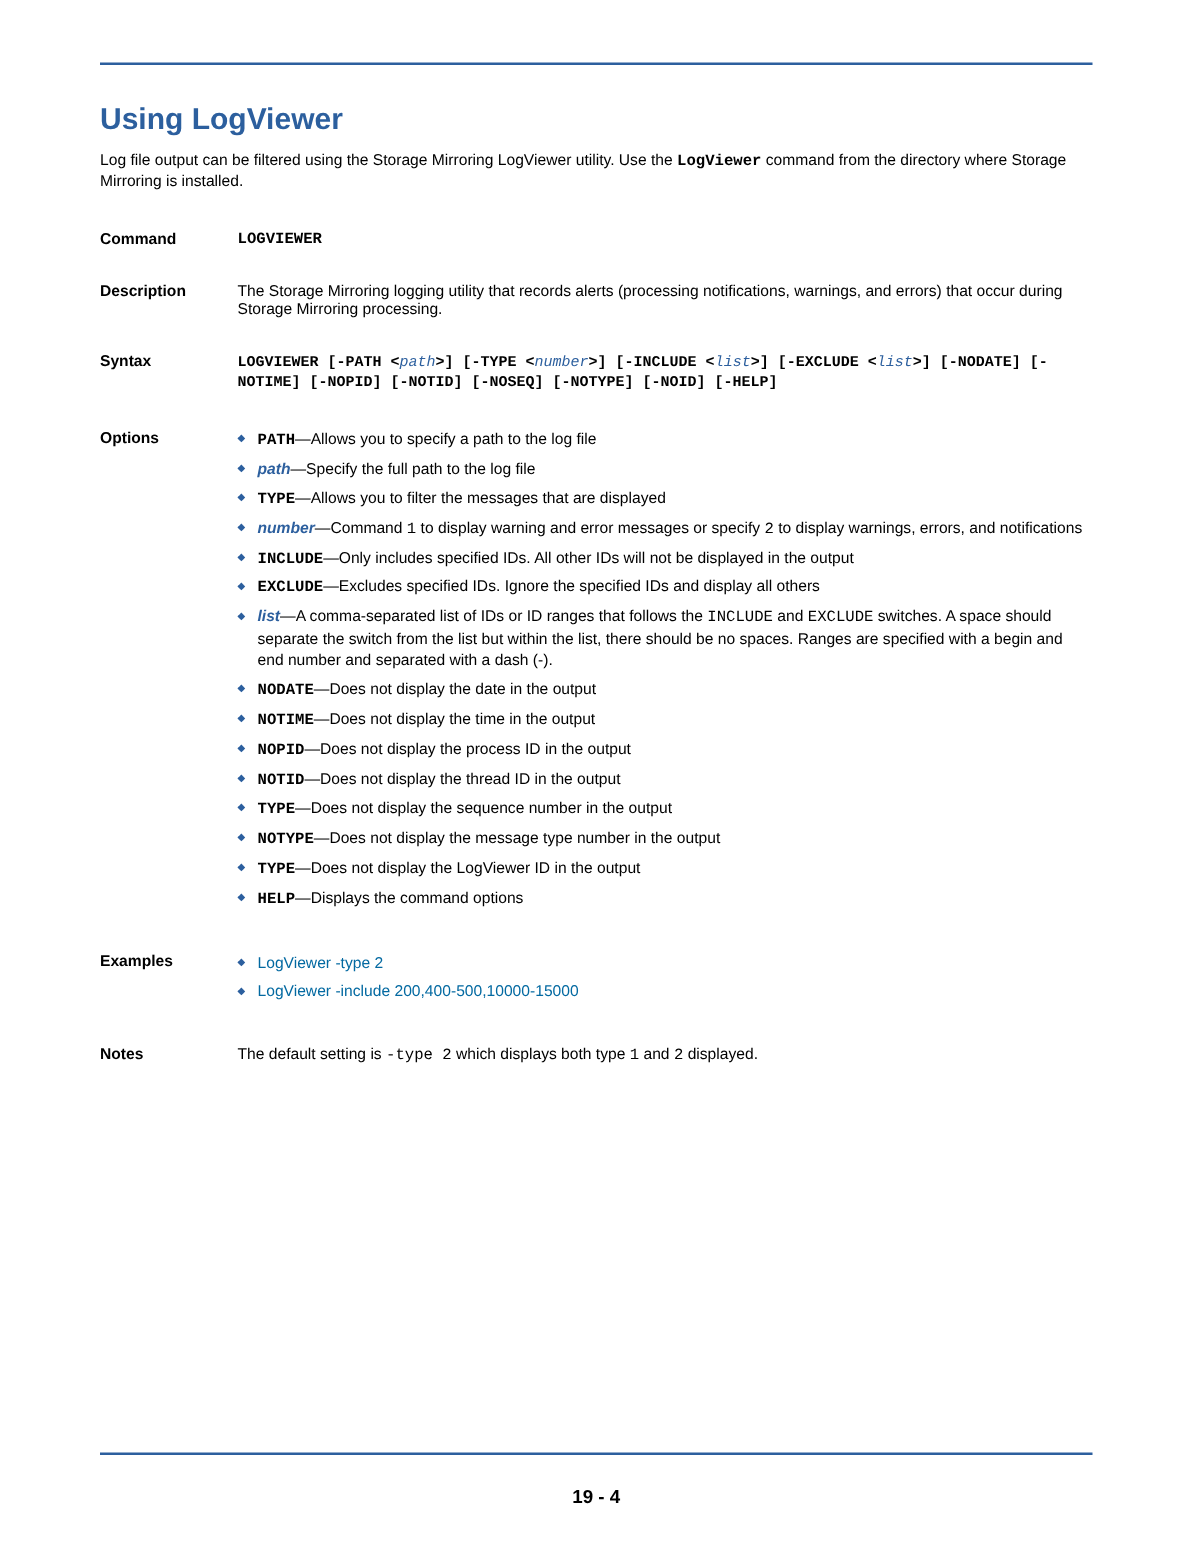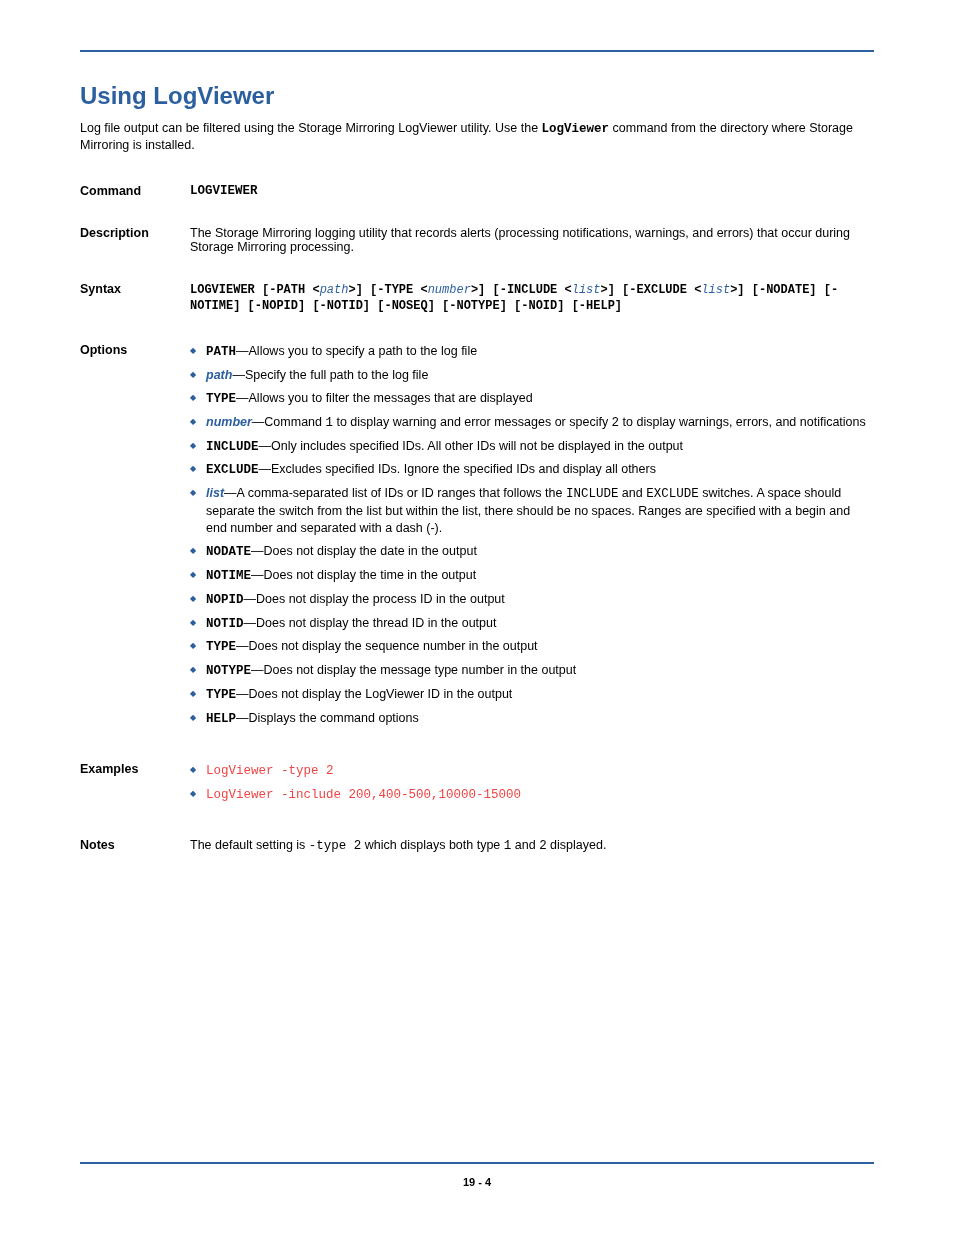--- a/index.html
+++ b/index.html
@@ -22,25 +22,25 @@
   }
   .bottom-rule {
     position: absolute;
     left: 80px;
     right: 80px;
     bottom: 60px;
     border-top: 2px solid #2C5F9E;
   }
   .page-num {
     position: absolute;
-    bottom: 36px;
+    bottom: 18px;
     left: 0;
     width: 100%;
     text-align: center;
-    font-size: 11px;
+    font-size: 15px;
     font-weight: bold;
   }
   h1 {
     color: #2C5F9E;
     font-size: 24px;
     font-weight: bold;
     margin: 0 0 10px 0;
   }
   .intro {
     font-size: 12.5px;
@@ -92,22 +92,22 @@
     font-weight: bold;
     font-size: 12px;
     line-height: 1.4;
   }
   .syntax-block .param {
     color: #2C5F9E;
     font-style: italic;
     font-weight: normal;
   }
   .example-line {
-    color: #ef4444;
-    font-family: Liberation Mono, monospace;
+    color: #0369a1;
+    font-family: Liberation Sans, sans-serif;
     font-size: 12.5px;
   }
 </style>
 </head>
 <body>
 
 <div class="page">
   <div class="top-rule"></div>
 
   <h1>Using LogViewer</h1>

